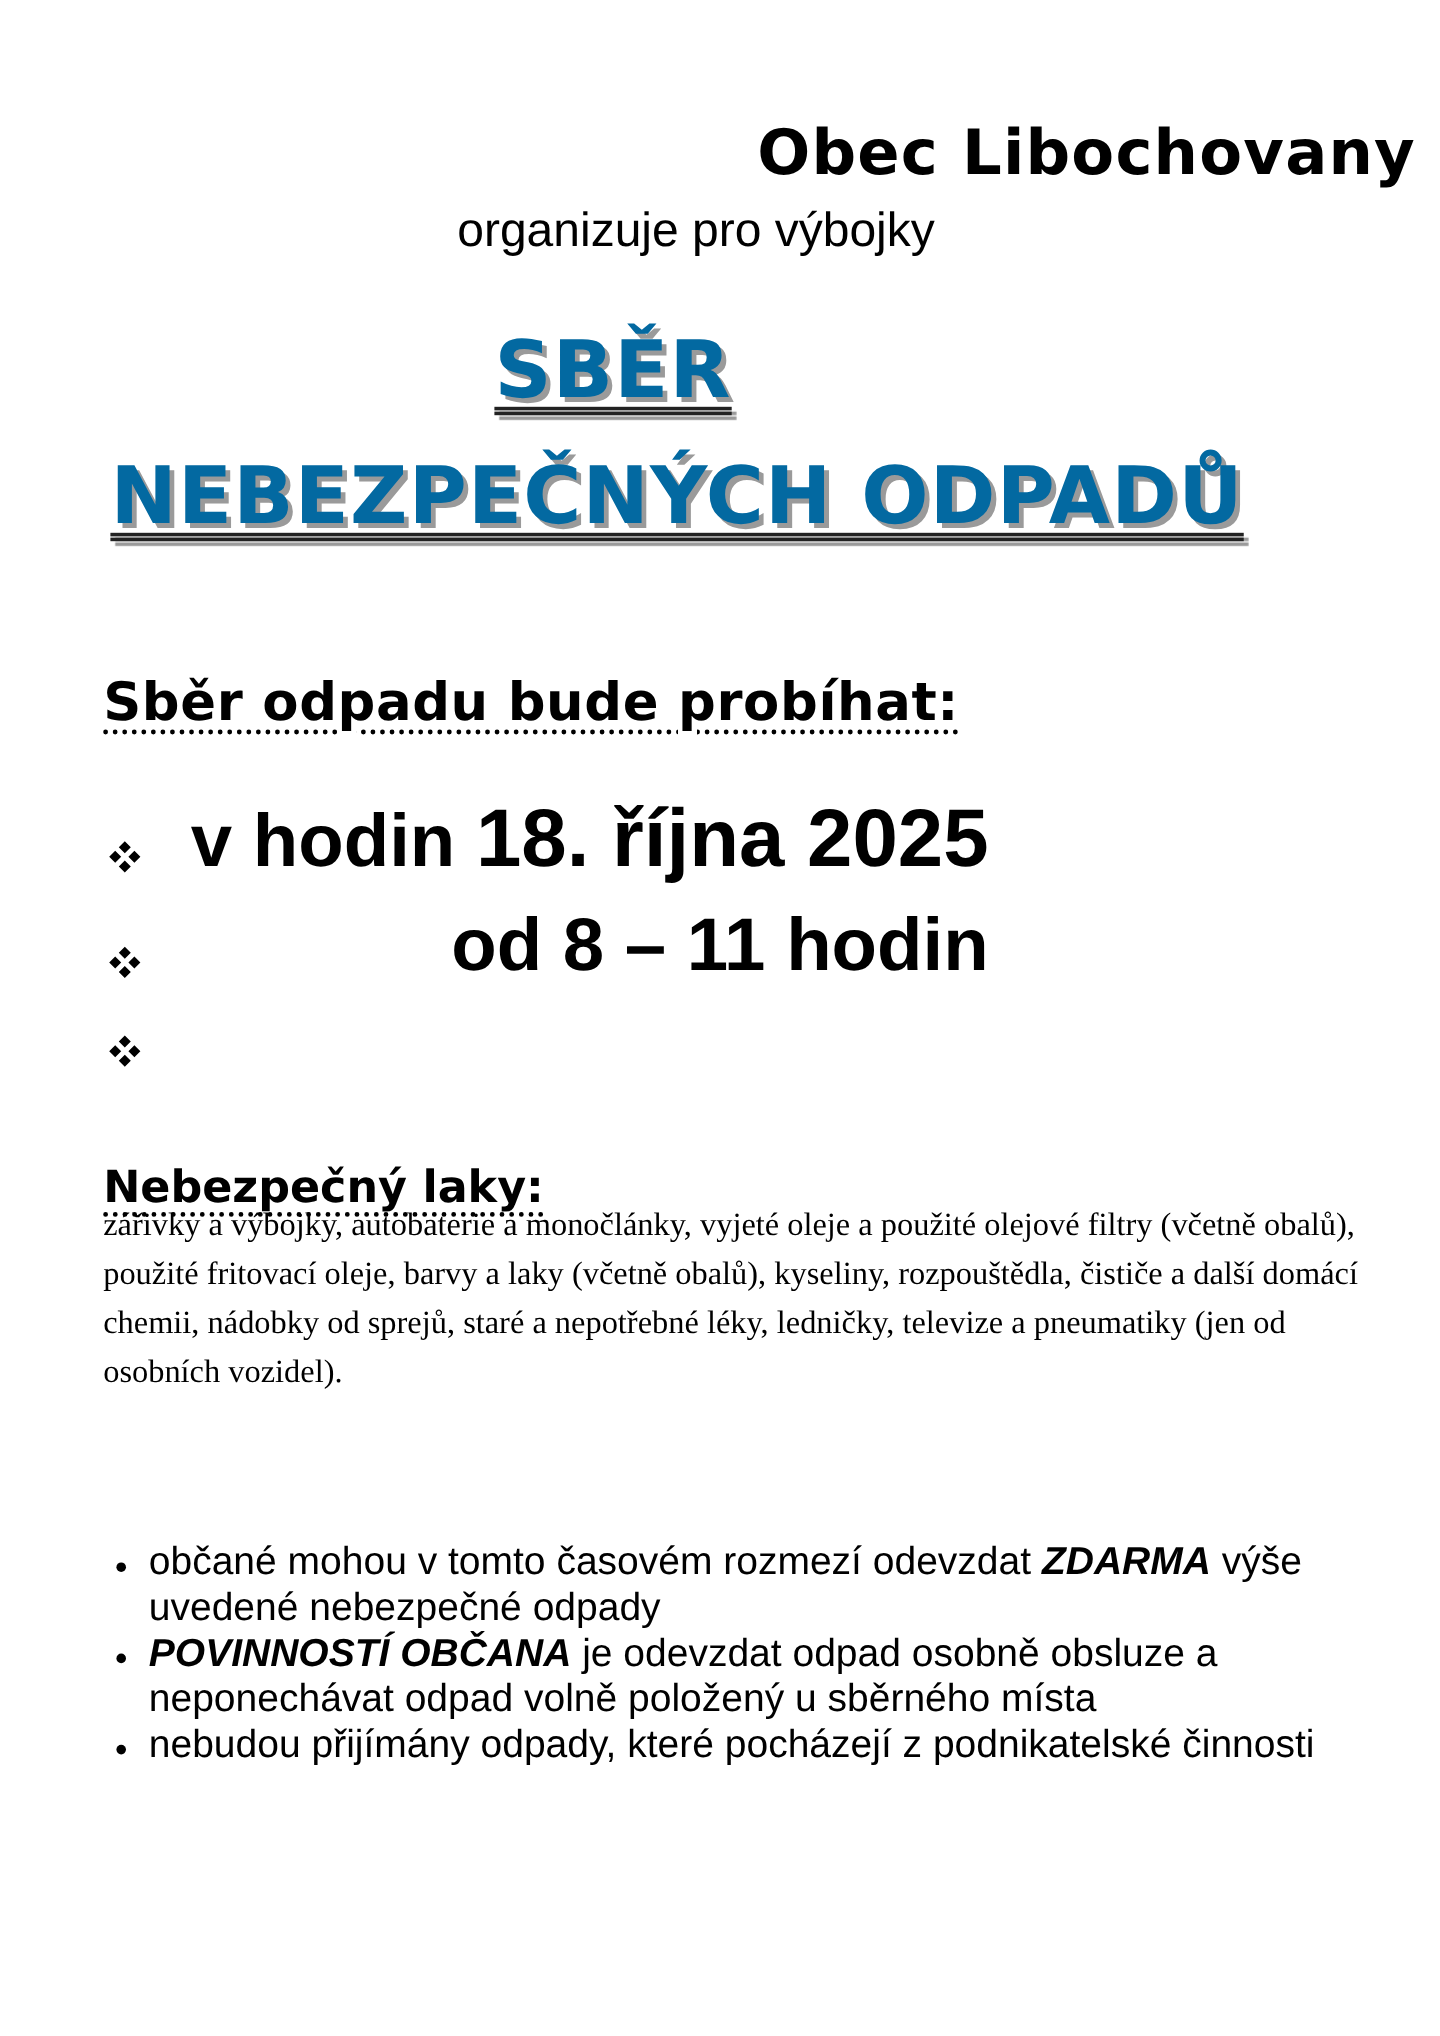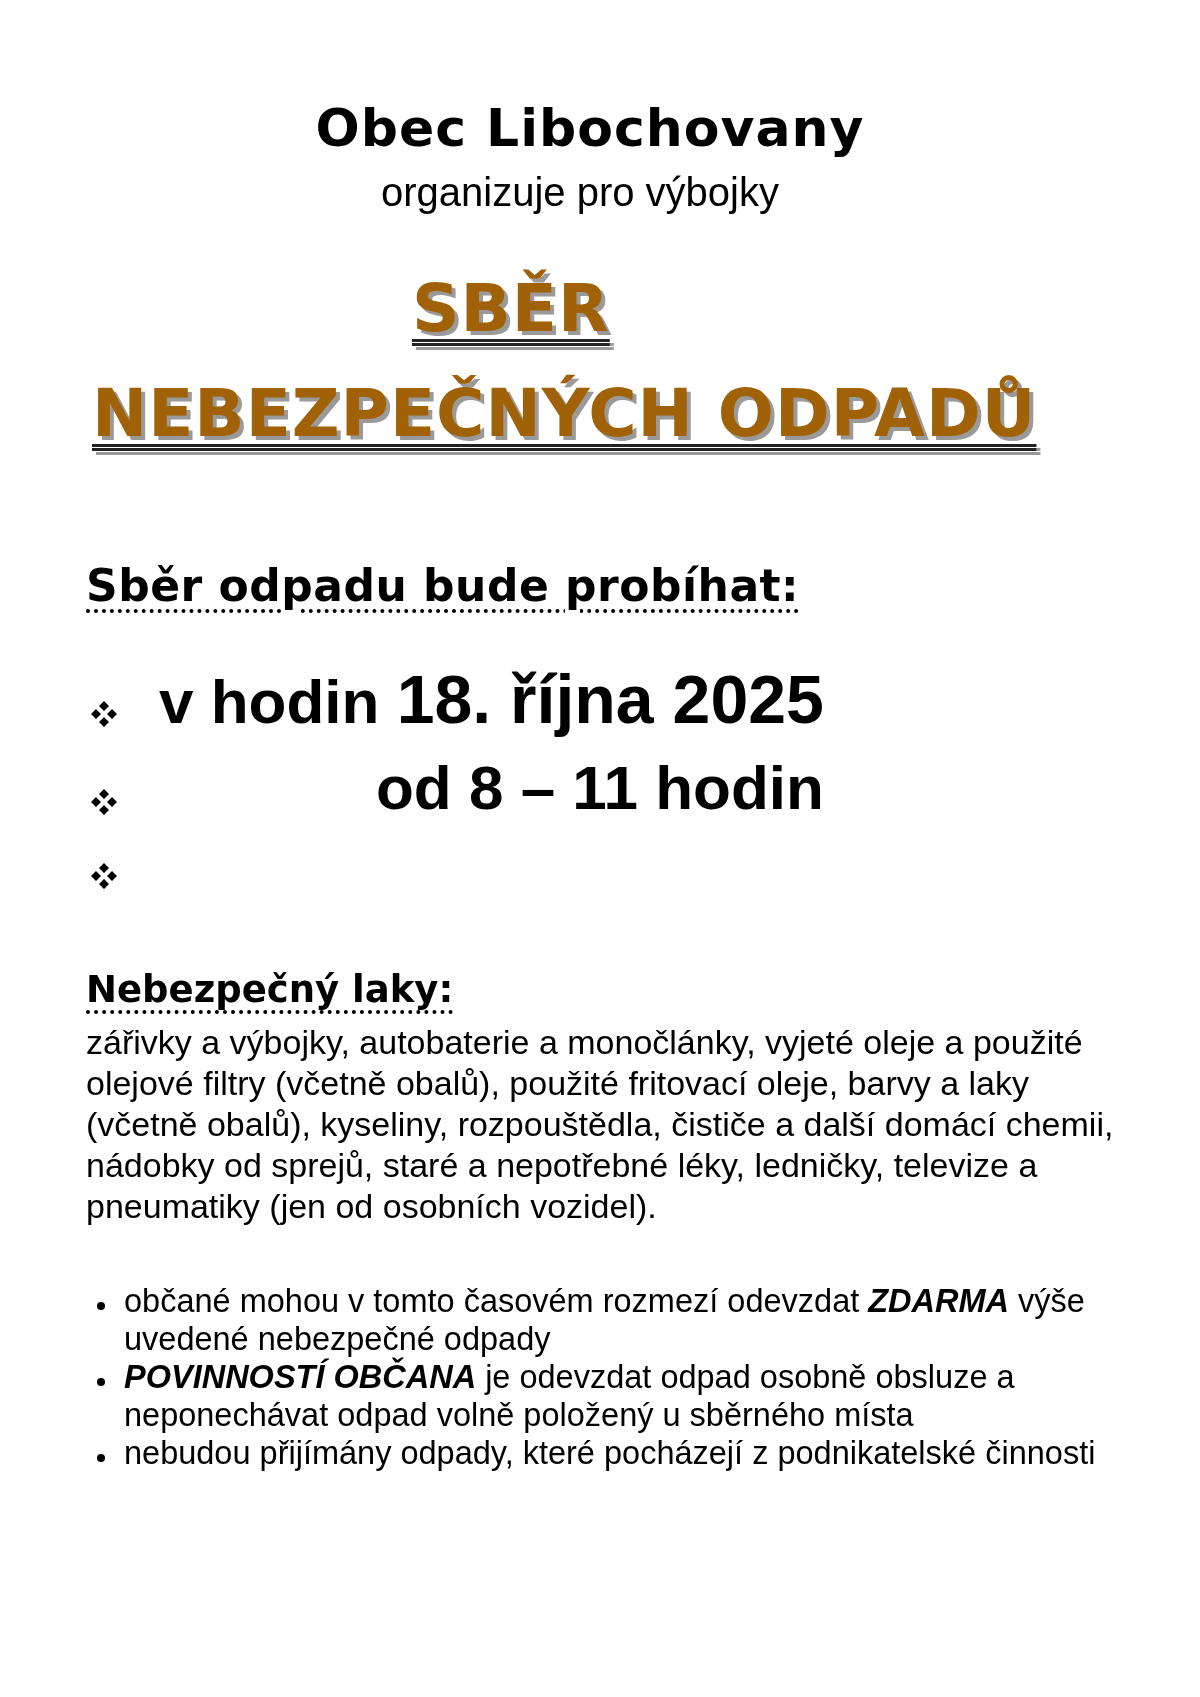--- a/index.html
+++ b/index.html
@@ -1,21 +1,21 @@
 <!DOCTYPE html>
 <html><head>
 <meta charset="utf-8">
 <style>
   html, body { margin: 0; padding: 0; background: #ffffff; }
   body { width: 1200px; height: 1697px; position: relative; overflow: hidden; color: #000; font-family: "Liberation Sans", sans-serif; }
   .page { position: absolute; left: 0; top: 0; width: 1200px; height: 1697px; }
-  .org-name { position: absolute; top: 98px; left: 0; width: 1180px; text-align: center; font-size: 52px; font-weight: 900; letter-spacing: 1px; font-family: "DejaVu Sans", sans-serif; }
+  .org-name { position: absolute; top: 98px; left: 0; width: 1180px; text-align: right; font-size: 52px; font-weight: 900; letter-spacing: 1px; font-family: "DejaVu Sans", sans-serif; }
   .org-sub { position: absolute; top: 170px; left: 0; width: 1160px; text-align: center; font-size: 40px; font-family: "Liberation Sans", sans-serif; }
   .title {
-    position: absolute; font-family: "DejaVu Sans", sans-serif; font-weight: 900; color: #a16207;
+    position: absolute; font-family: "DejaVu Sans", sans-serif; font-weight: 900; color: #0369a1;
     text-shadow: 4px 4px 0 #9a9a9a;
     text-decoration: underline double; text-decoration-thickness: 3px; text-underline-offset: 8px; text-decoration-color: #222;
     letter-spacing: 1px;
   }
   .title1 { top: 270px; left: 412px; font-size: 66px; }
   .title2 { top: 375px; left: 92px; font-size: 66px; }
   .section-head {
     position: absolute; left: 86px; font-family: "DejaVu Sans", sans-serif; font-weight: 900;
     text-decoration: underline dotted; text-decoration-thickness: 4px; text-underline-offset: 8px;
   }
@@ -24,21 +24,21 @@
   .diam-item { position: relative; padding-left: 73px; font-family: "Liberation Sans", sans-serif; font-weight: bold; }
   .diam-icon { position: absolute; left: 4px; width: 28px; height: 28px; }
   .d1 { height: 90px; font-size: 62px; }
   .d1 .date-strong { font-size: 68px; }
   .d1 .diam-icon { top: 40px; }
   .d2 { height: 80px; font-size: 62px; margin-top: 2px; text-align: right; }
   .d2 .diam-icon { top: 36px; }
   .d3 { height: 70px; font-size: 48px; margin-top: 4px; }
   .d3 .diam-icon { top: 26px; }
   .head2 { top: 968px; font-size: 37px; }
-  .para { position: absolute; left: 86px; top: 1022px; width: 1060px; font-size: 34px; line-height: 41px; font-family: Liberation Sans, sans-serif; }
+  .para { position: absolute; left: 86px; top: 1000px; width: 1060px; font-size: 27px; line-height: 41px; font-family: Liberation Serif, serif; }
   .bullets { position: absolute; left: 95px; top: 1282px; width: 1070px; margin: 0; padding: 0; list-style: none; font-size: 32.5px; line-height: 38px; font-family: "Liberation Sans", sans-serif; }
   .bullet-item { position: relative; padding-left: 29px; }
   .bullet-dot { position: absolute; left: 2px; top: 20px; width: 8px; height: 8px; border-radius: 50%; background: #000; }
   .emph { font-weight: bold; font-style: italic; }
 </style>
 </head>
 <body>
 
 <div class="page">
 

